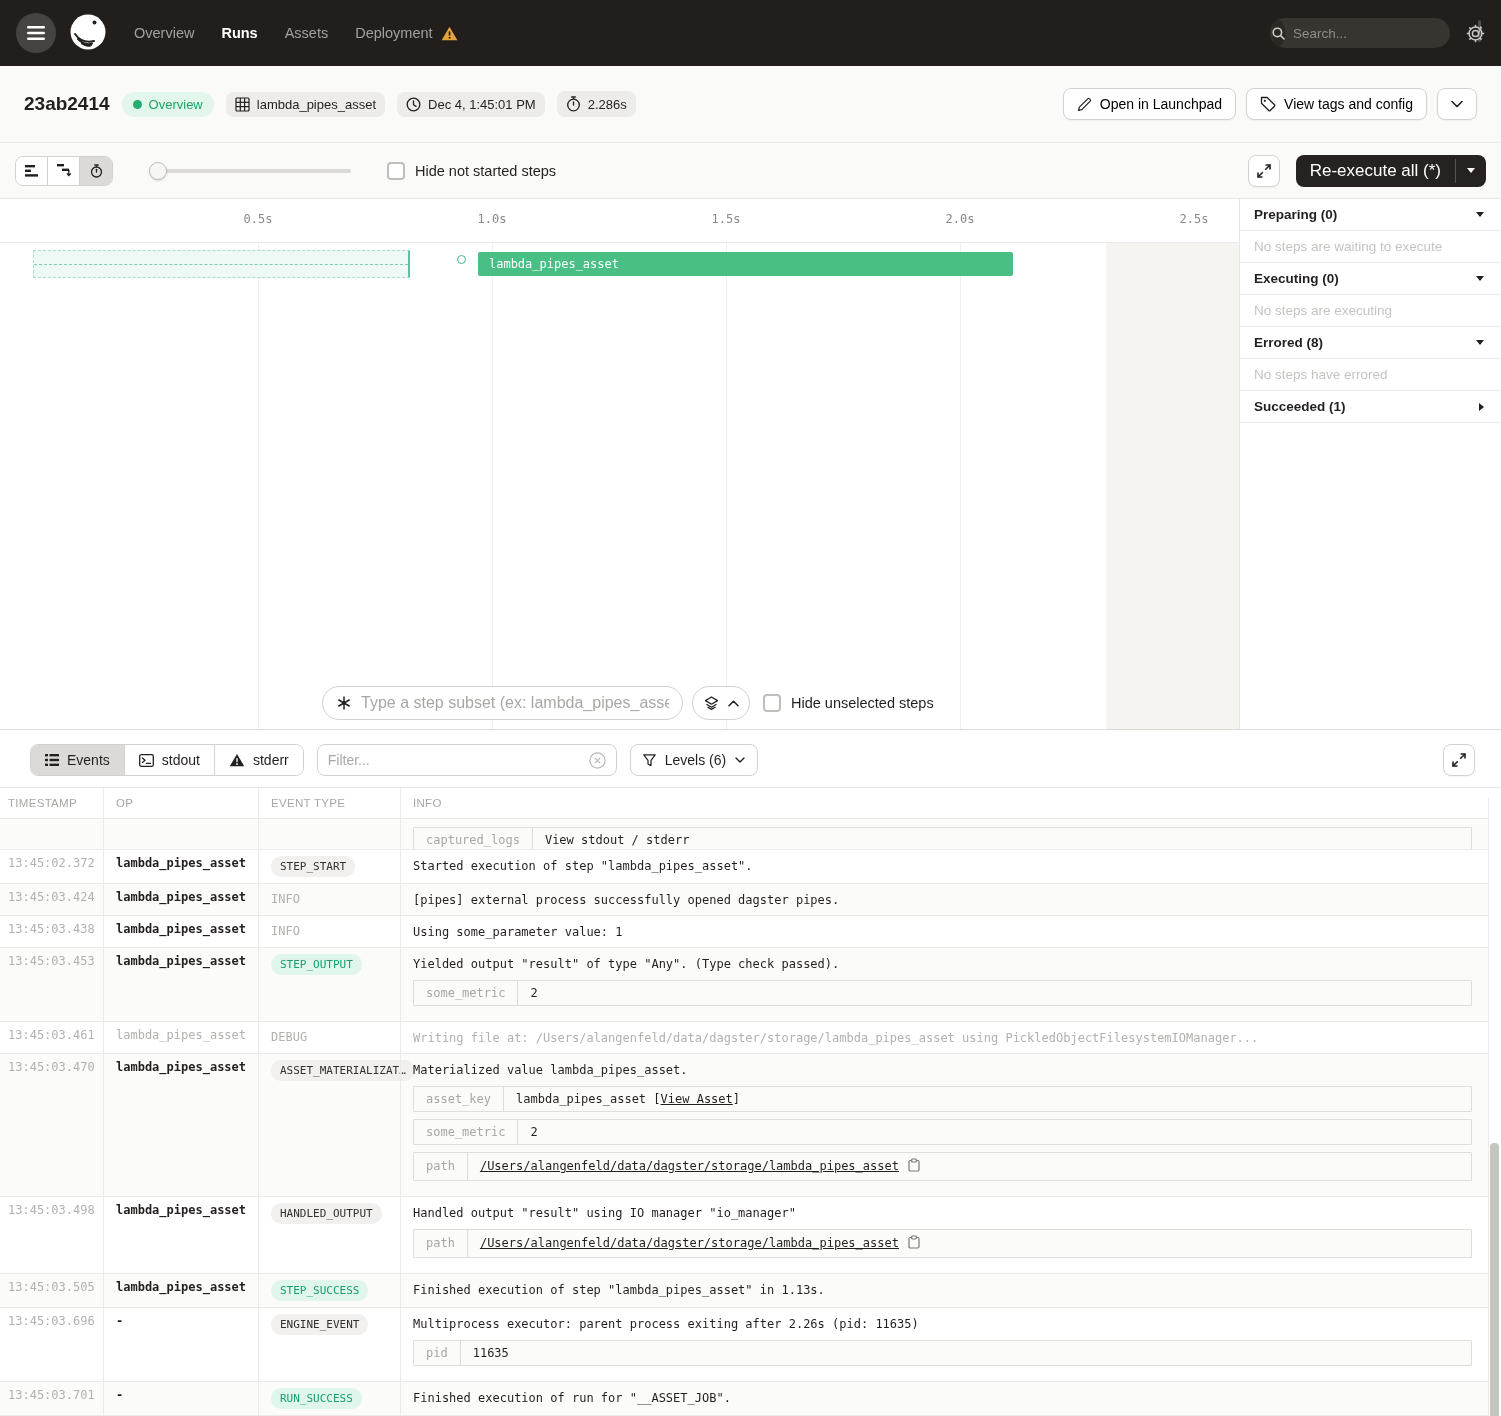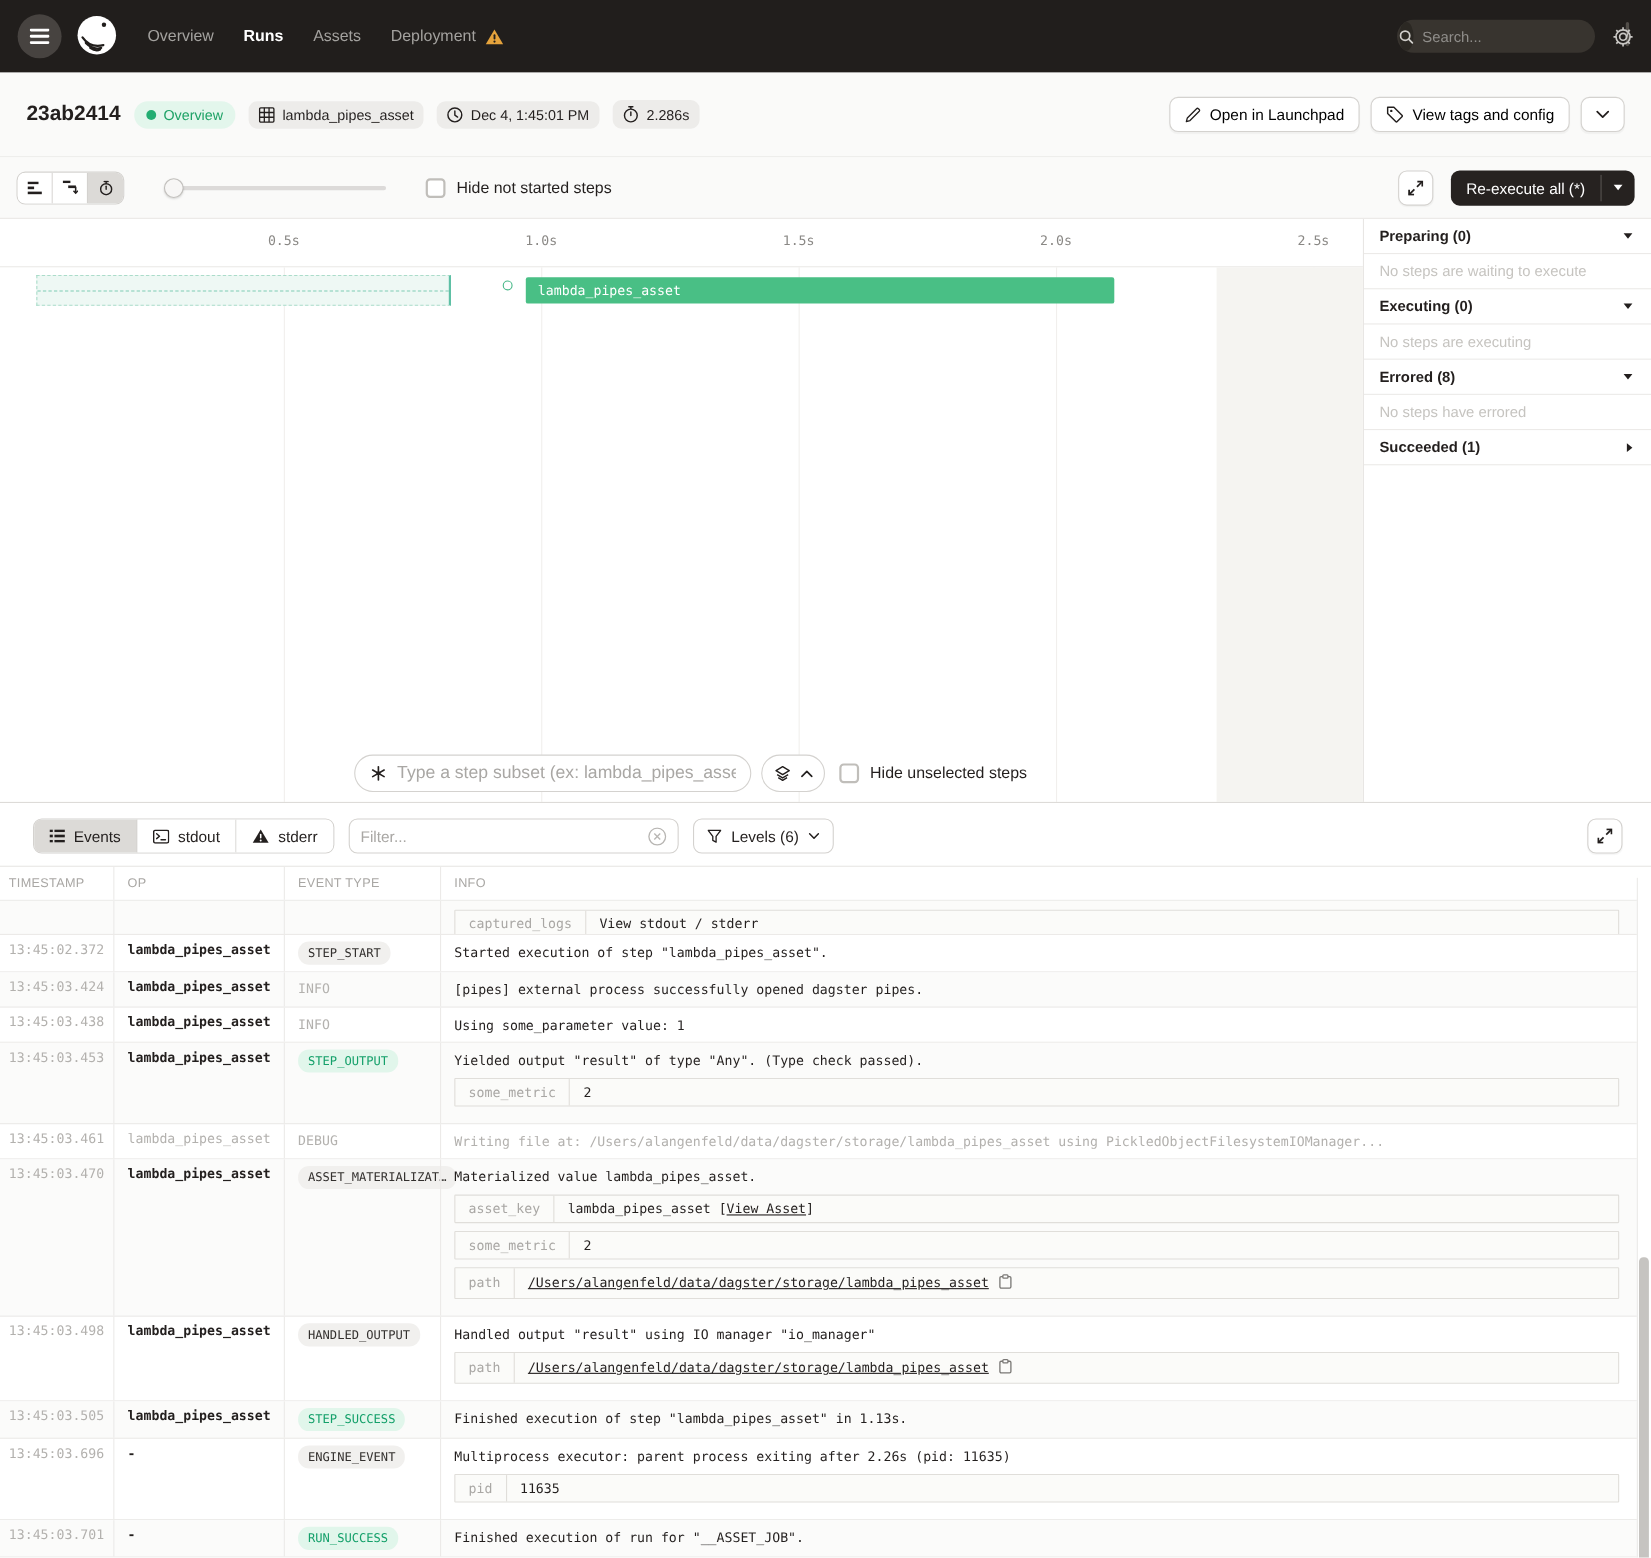--- a/index.html
+++ b/index.html
@@ -38,21 +38,21 @@
   .seg-btn:last-child { border-right:none; }
   .seg-btn.active { background:#dcdad7; }
   .slider { margin-left:38px; width:200px; height:18px; position:relative; cursor:pointer; }
   .slider .track { position:absolute; top:7px; left:0; right:0; height:4px; background:#dcdad9; border-radius:2px; }
   .slider .knob { position:absolute; top:0; left:-2px; width:18px; height:18px; border-radius:50%; background:#f7f6f5; border:1px solid #c2c0bd; box-shadow:0 1px 2px rgba(0,0,0,0.15); }
   .cb-label { display:flex; align-items:center; gap:10px; font-size:14.5px; cursor:pointer; }
   .toolbar .cb-label { margin-left:36px; }
   .checkbox { width:18px; height:18px; border:2px solid #c0beba; border-radius:4px; background:#fff; }
   .tb-right { margin-left:auto; display:flex; gap:16px; align-items:center; }
   .reexec { display:flex; align-items:stretch; background:#262220; border-radius:8px; height:32px; color:#fff; cursor:pointer; }
-  .reexec .lbl { display:flex; align-items:center; padding:0 14px; font-size:14px; }
+  .reexec .lbl { display:flex; align-items:center; padding:0 14px; font-size:17px; }
   .reexec .sep { width:1px; background:#565350; margin:4px 0; }
   .reexec .caret { width:30px; display:flex; align-items:center; justify-content:center; }
   .tri-down { width:0; height:0; border-left:4.5px solid transparent; border-right:4.5px solid transparent; border-top:5.5px solid #fff; }
 
   
   .main { height:530px; display:flex; }
   .gantt { position:relative; flex:1; background:#fff; border-right:1px solid #e8e6e4; overflow:hidden; }
   .axis-label { position:absolute; top:13px; transform:translateX(-50%); font-size:12px; color:#8a8885; }
   .axis-line { position:absolute; top:43px; left:0; right:0; border-top:1px solid #eceae8; }
   .gridline { position:absolute; top:44px; bottom:0; width:1px; background:#f1efed; }

